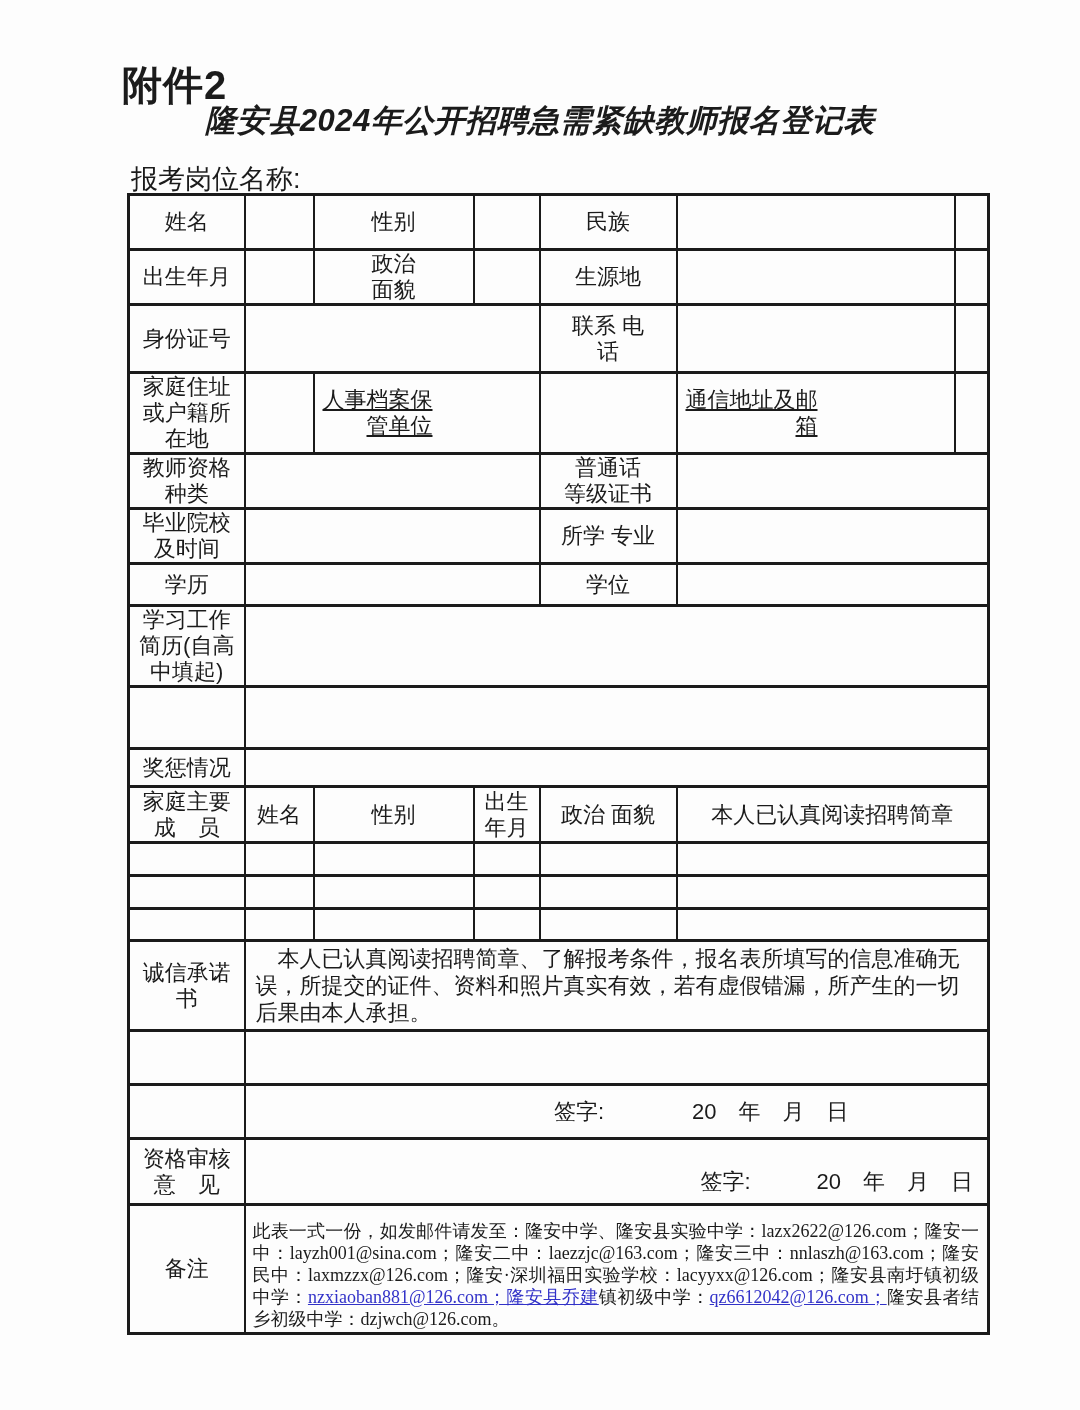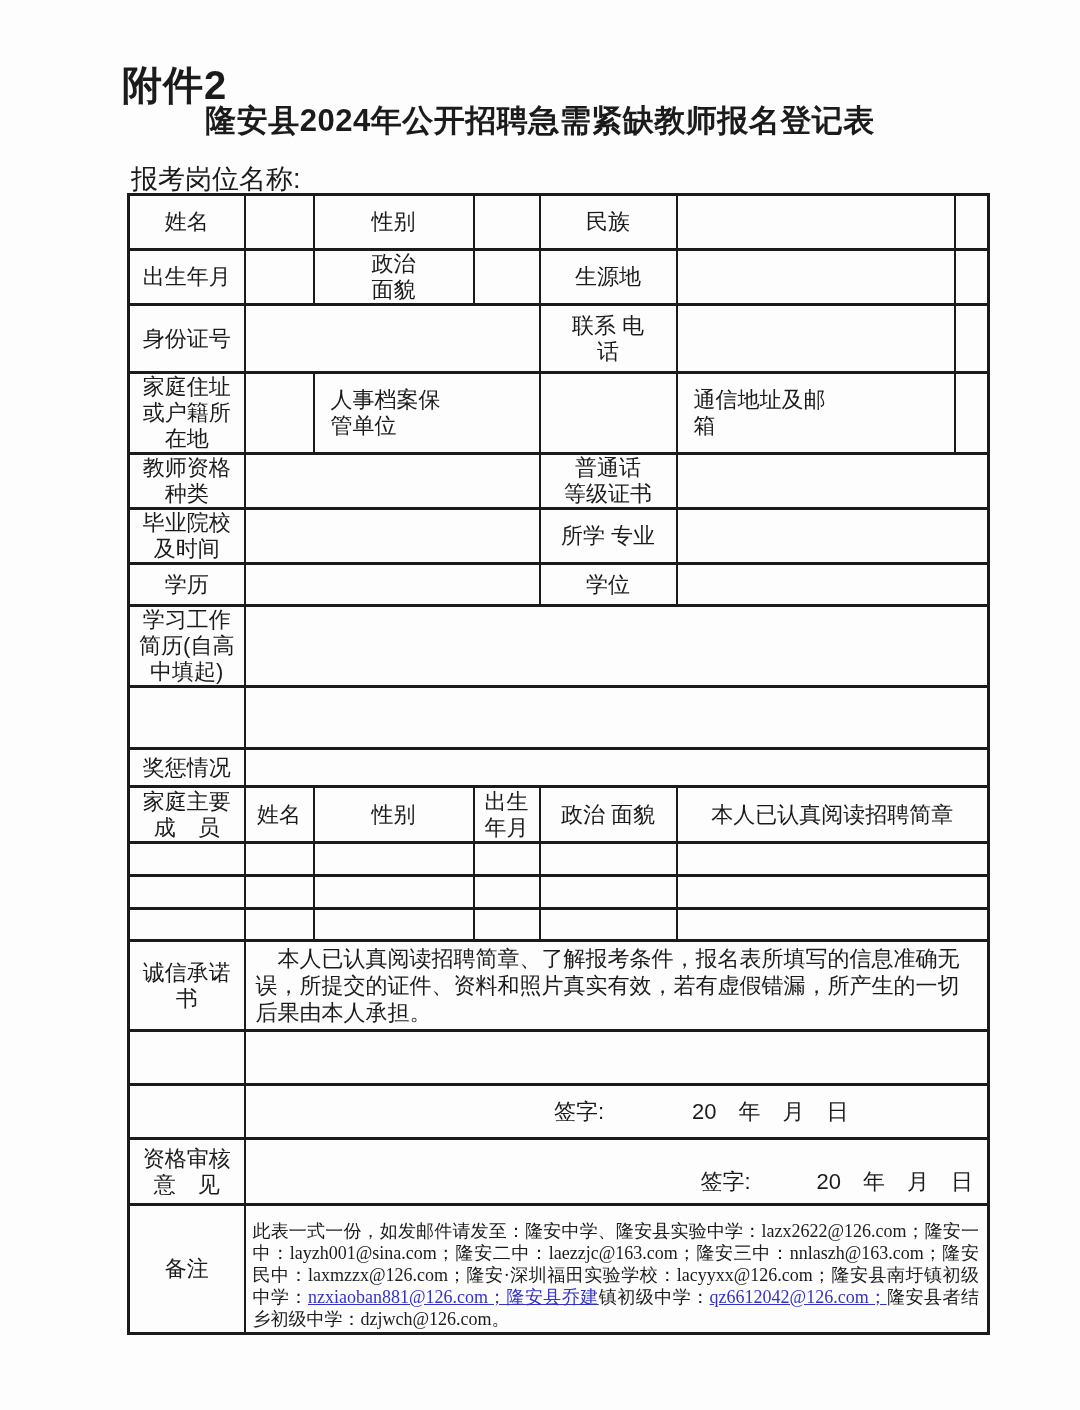--- a/index.html
+++ b/index.html
@@ -5,21 +5,21 @@
   html,body{margin:0;padding:0;}
   body{
     width:1080px;height:1410px;background:#fdfdfd;position:relative;
     font-family:"Liberation Sans","DejaVu Sans",sans-serif;color:#1b1b1b;
   }
   .attachment{
     position:absolute;left:122px;top:26px;font-size:40px;font-weight:700;letter-spacing:1px;margin-top:32px;
   }
   .title{
     position:absolute;left:0;top:100px;width:1080px;margin:0;text-align:center;
-    font-size:31px;font-weight:700;letter-spacing:.5px;
+    font-size:31px;font-weight:700;letter-spacing:.5px;font-style:italic;
   }
   .position-label{
     position:absolute;left:131px;top:161px;font-size:27px;
   }
   table.form{
     position:absolute;left:127px;top:193px;width:860px;
     border-collapse:collapse;table-layout:fixed;border:3px solid #1b1b1b;
   }
   td{
     border-left:2px solid #1b1b1b;border-right:2px solid #1b1b1b;
@@ -28,21 +28,21 @@
     white-space:pre-line;overflow:hidden;
   }
   tr.r1 td{height:52px}  tr.r2 td{height:52px}  tr.r3 td{height:65px}
   tr.r4 td{height:72px}  tr.r5 td{height:50px}  tr.r6 td{height:51px}
   tr.r7 td{height:39px}  tr.r8 td{height:76px}  tr.r9 td{height:59px}
   tr.r10 td{height:35px} tr.r11 td{height:53px} tr.r12 td{height:30px}
   tr.r13 td{height:30px} tr.r14 td{height:29px} tr.r15 td{height:79px}
   tr.r16 td{height:51px} tr.r17 td{height:51px} tr.r18 td{height:55px}
   tr.r19 td{height:105px}
   td.left-center{text-align:left;}
-  td.left-center .lc{display:inline-block;text-align:left;margin-left:16px;vertical-align:middle;}
+  td.left-center .lc{display:inline-block;text-align:right;margin-left:8px;vertical-align:middle;text-decoration:underline;}
   td.pledge{
     text-align:left;vertical-align:middle;white-space:pre-wrap;
     padding:3px 12px 3px 10px;font-size:22px;line-height:27px;
   }
   td.sign-applicant{text-align:center;padding-left:170px;font-size:22px;}
   td.sign-reviewer{text-align:right;vertical-align:bottom;padding:0 14px 8px 0;font-size:22px;}
   td.remarks-cell{
     text-align:justify;vertical-align:middle;white-space:normal;
     font-family:"Liberation Serif","DejaVu Serif",serif;
     font-size:18px;line-height:22px;padding:14px 8px 2px 7px;

